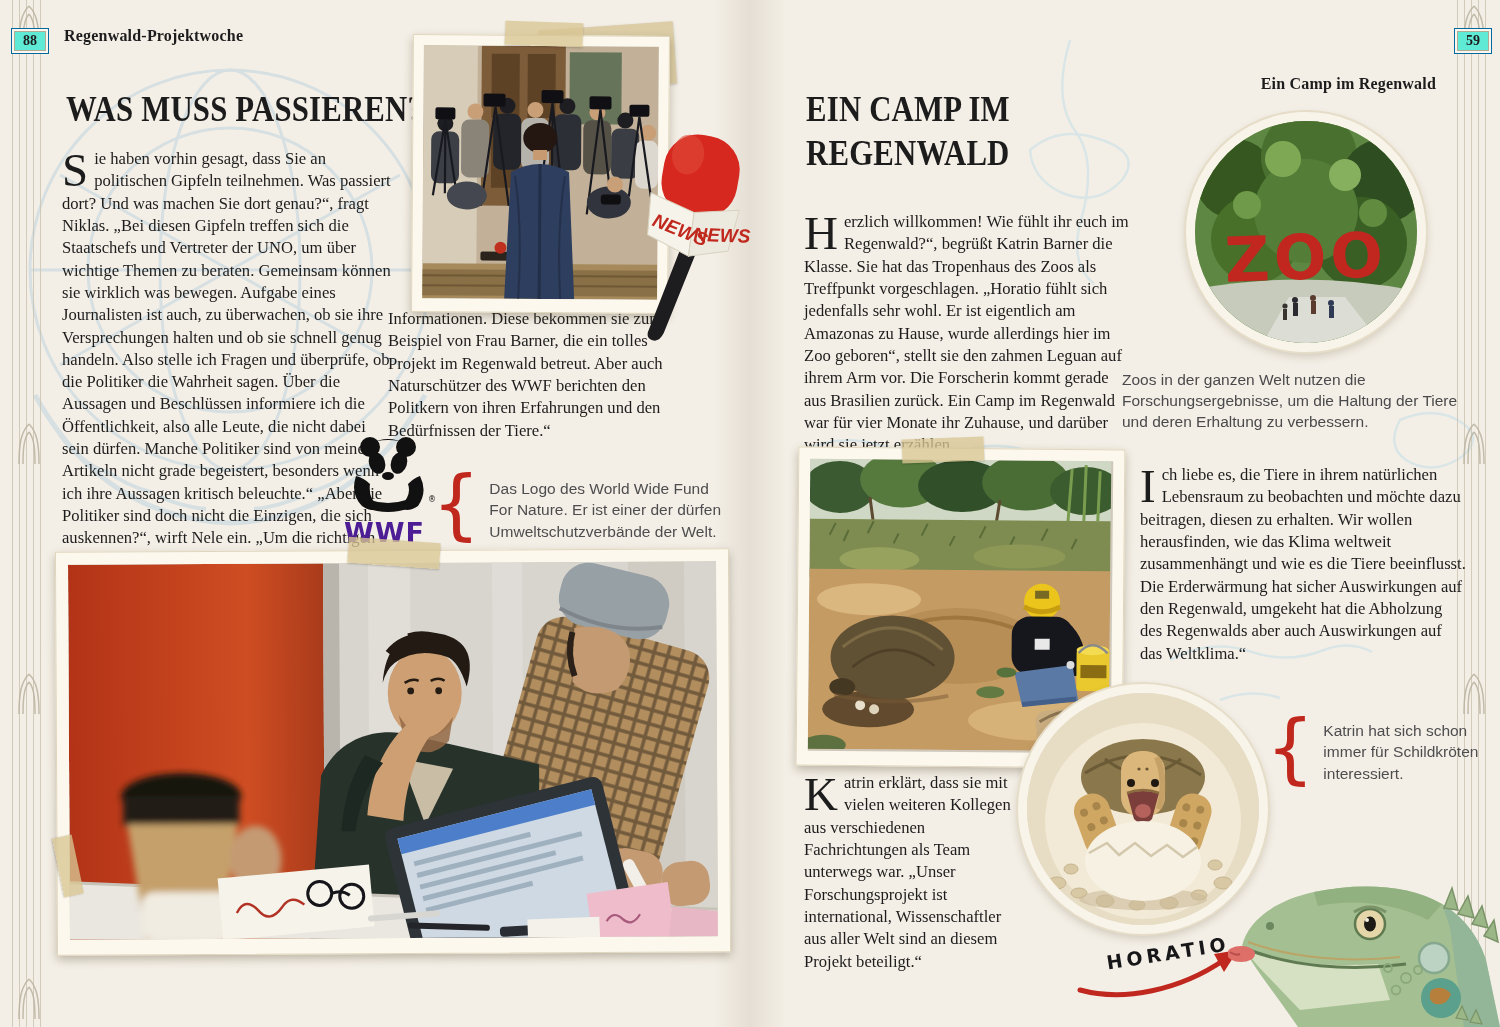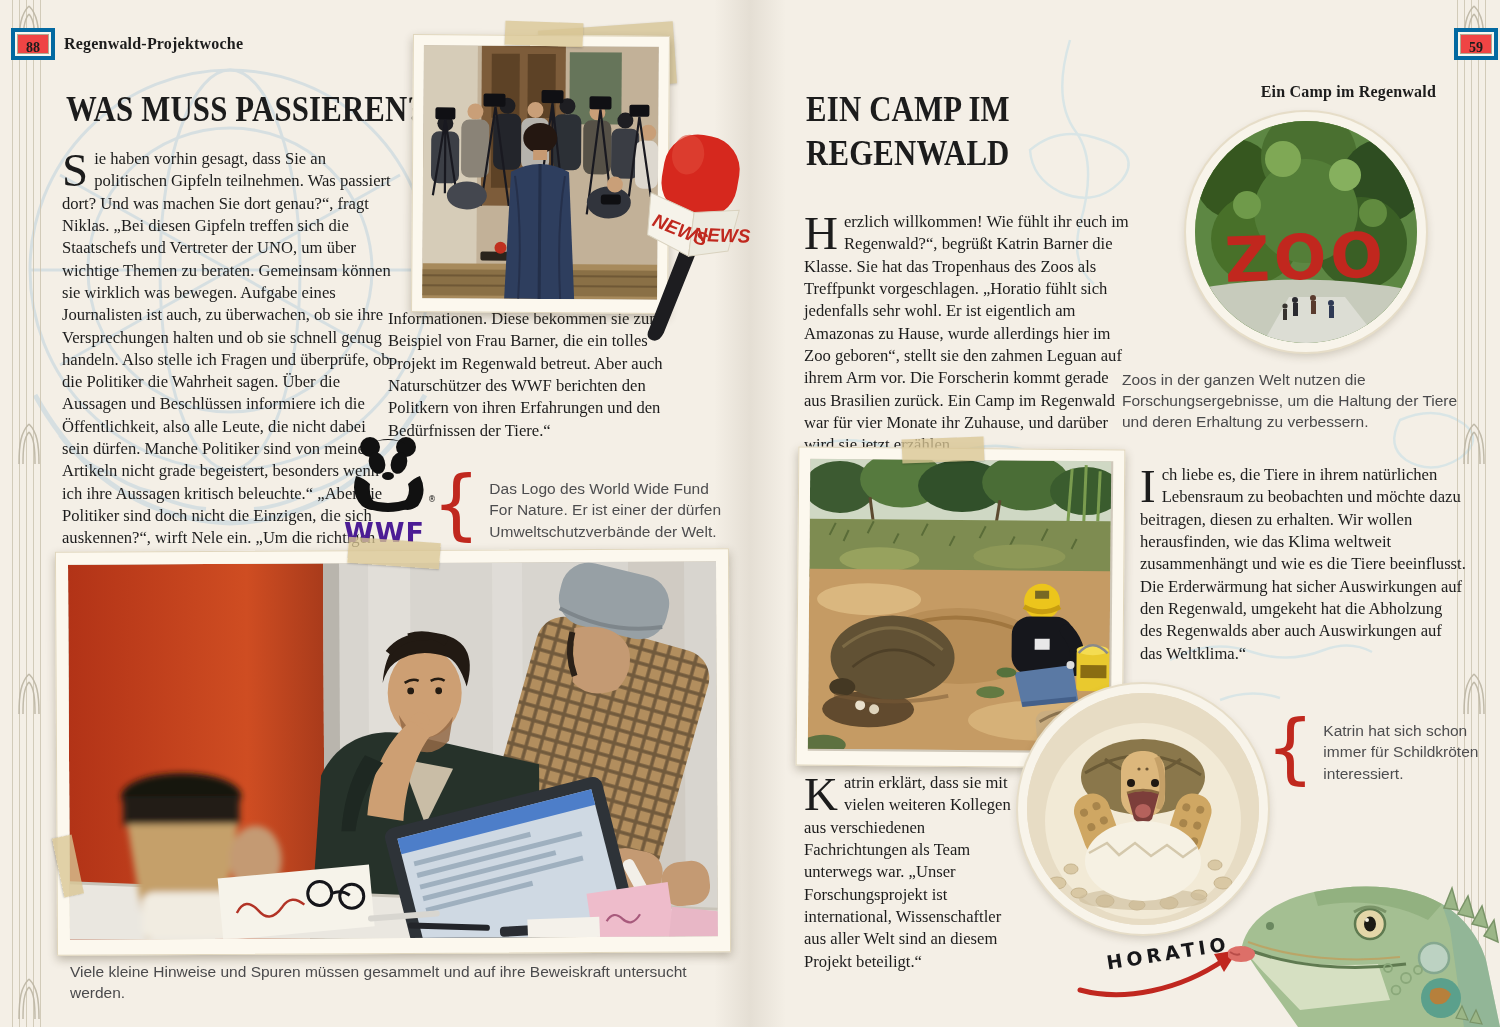--- a/index.html
+++ b/index.html
@@ -4,24 +4,24 @@
 <style>
   html,body{margin:0;padding:0;background:#cfc9bc;}
   #page{position:relative;width:1500px;height:1027px;background:#f4efe6;overflow:hidden;
         font-family:"Liberation Serif","DejaVu Serif",serif;color:#1c1c1c;}
   .abs{position:absolute;}
   
   .border-strip{position:absolute;top:0;width:34px;height:1027px;
      background:repeating-linear-gradient(to right,#cdc5b2 0 1px,transparent 1px 7px);
      opacity:.85;}
   .border-strip .orn{position:absolute;left:2px;width:30px;height:46px;opacity:.9;}
-  .pgnum{position:absolute;width:36px;height:24px;background:#ef4444;border:4px solid #0369a1;
+  .pgnum{position:absolute;width:36px;height:24px;background:#5eead4;border:1px solid #0369a1;
      box-shadow:inset 0 0 0 2px #faf7ee,inset 0 0 0 3px #b1aa95;
-     font:bold 14px "Liberation Serif",serif;display:flex;align-items:flex-end;justify-content:center;z-index:7;}
-  .hdr{position:absolute;top:35px;font:bold 16px "Liberation Serif",serif;letter-spacing:.2px;z-index:2;}
+     font:bold 14px "Liberation Serif",serif;display:flex;align-items:center;justify-content:center;z-index:7;}
+  .hdr{position:absolute;top:27px;font:bold 16px "Liberation Serif",serif;letter-spacing:.2px;z-index:2;}
   .title{position:absolute;font-weight:bold;font-size:35px;line-height:1.13;white-space:nowrap;
      transform:scaleX(.88);transform-origin:left top;letter-spacing:.2px;z-index:2;}
   .bodytext{position:absolute;font-size:16.6px;line-height:1.345;z-index:2;}
   .dropcap{float:left;font-size:47px;line-height:.82;padding:3px 6px 0 0;font-weight:400;}
   
   .photo{position:absolute;background:#fcf8ee;border:1px solid #e0d6bd;box-shadow:0 4px 10px rgba(60,45,20,.3);z-index:3;}
   .ph-in{position:absolute;overflow:hidden;background:#cfc8ba;}
   .tape{position:absolute;background:rgba(216,197,148,.78);box-shadow:0 1px 2px rgba(0,0,0,.18);z-index:4;}
   
   .circle-photo{position:absolute;border-radius:50%;border:9px solid #f8f4ea;
@@ -309,21 +309,20 @@
         <g transform="rotate(6 628 368)">
             <rect x="600" y="348" width="60" height="42" fill="#e8b7c6"></rect>
           </g>
         <rect x="458" y="356" width="72" height="34" fill="#f4f1ea" transform="rotate(-2 494 373)"></rect>
       </svg>
     </div>
   </div>
   <div class="tape" style="left:348px;top:540px;width:92px;height:26px;transform:rotate(4deg);"></div>
   <div class="tape" style="left:38px;top:856px;width:60px;height:20px;transform:rotate(78deg);"></div>
 
-  <div class="plaincap" style="left:70px;top:962px;width:650px;">Viele kleine Hinweise und Spuren müssen gesammelt und auf ihre Beweiskraft untersucht werden.</div>
 
   <div class="border-strip" style="left:1457px;">
     <svg class="orn" style="top:2px" viewBox="0 0 30 46">
         <path d="M15,4 C7,12 5,24 5,44 M15,4 C23,12 25,24 25,44 M15,12 C10,18 9,28 9,44 M15,12 C20,18 21,28 21,44" fill="none" stroke="#b2ab98" stroke-width="1.5"></path>
       </svg>
     <svg class="orn" style="top:420px" viewBox="0 0 30 46">
         <path d="M15,4 C7,12 5,24 5,44 M15,4 C23,12 25,24 25,44 M15,12 C10,18 9,28 9,44 M15,12 C20,18 21,28 21,44" fill="none" stroke="#b2ab98" stroke-width="1.5"></path>
       </svg>
     <svg class="orn" style="top:670px" viewBox="0 0 30 46">
         <path d="M15,4 C7,12 5,24 5,44 M15,4 C23,12 25,24 25,44 M15,12 C10,18 9,28 9,44 M15,12 C20,18 21,28 21,44" fill="none" stroke="#b2ab98" stroke-width="1.5"></path>

